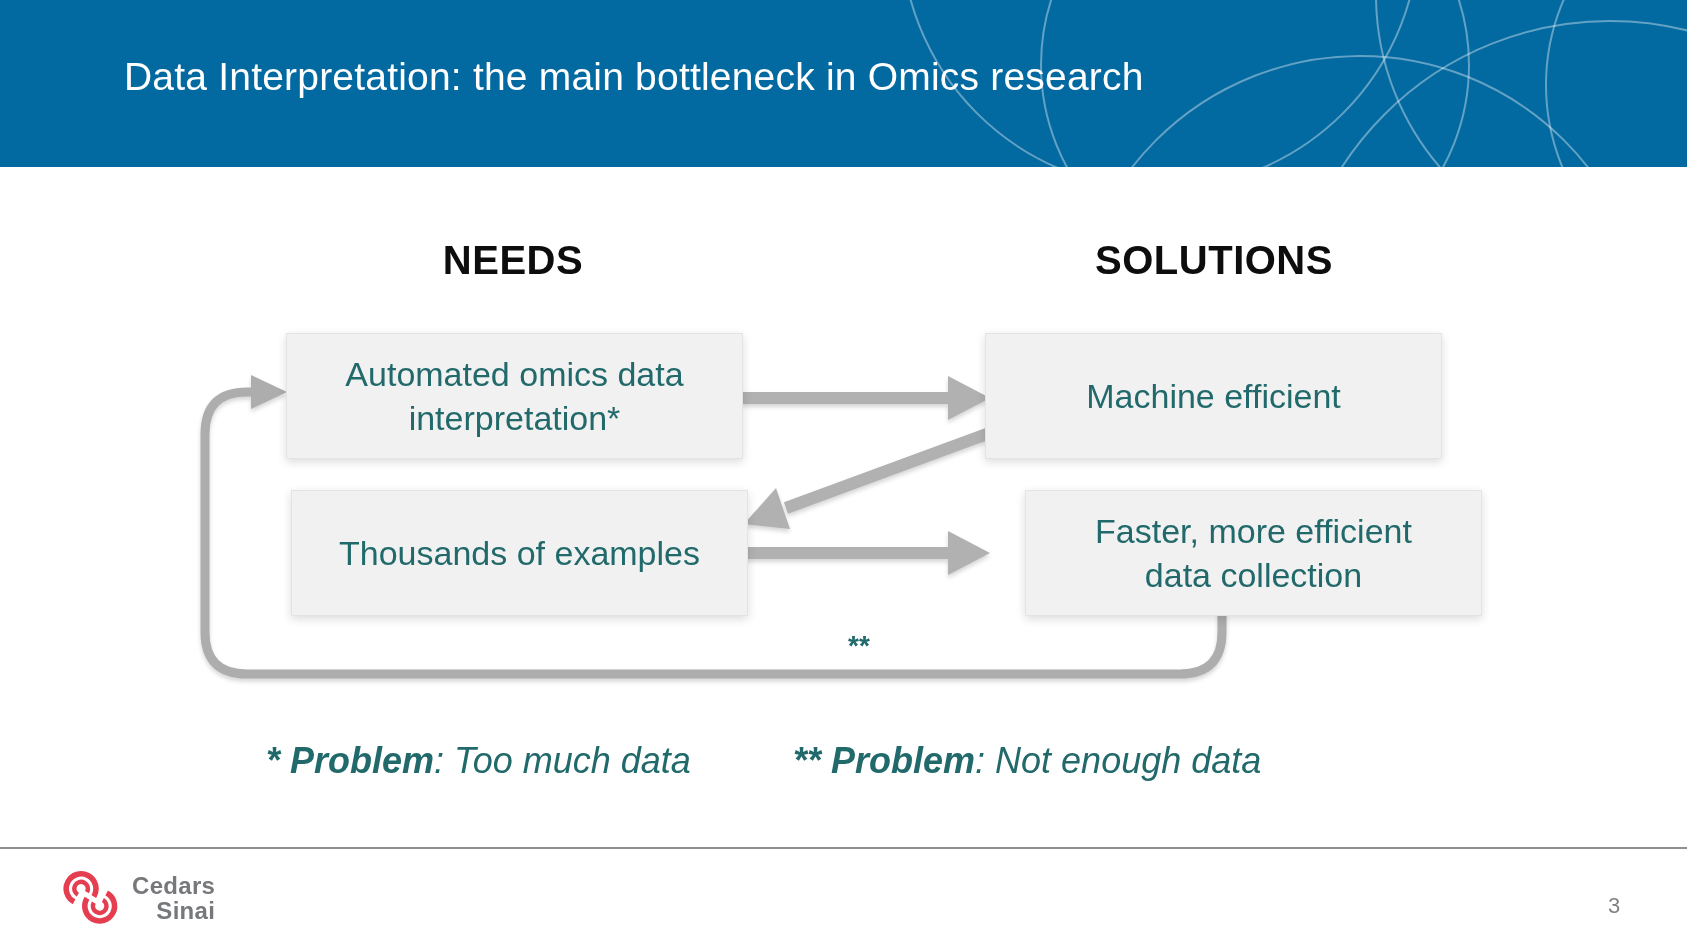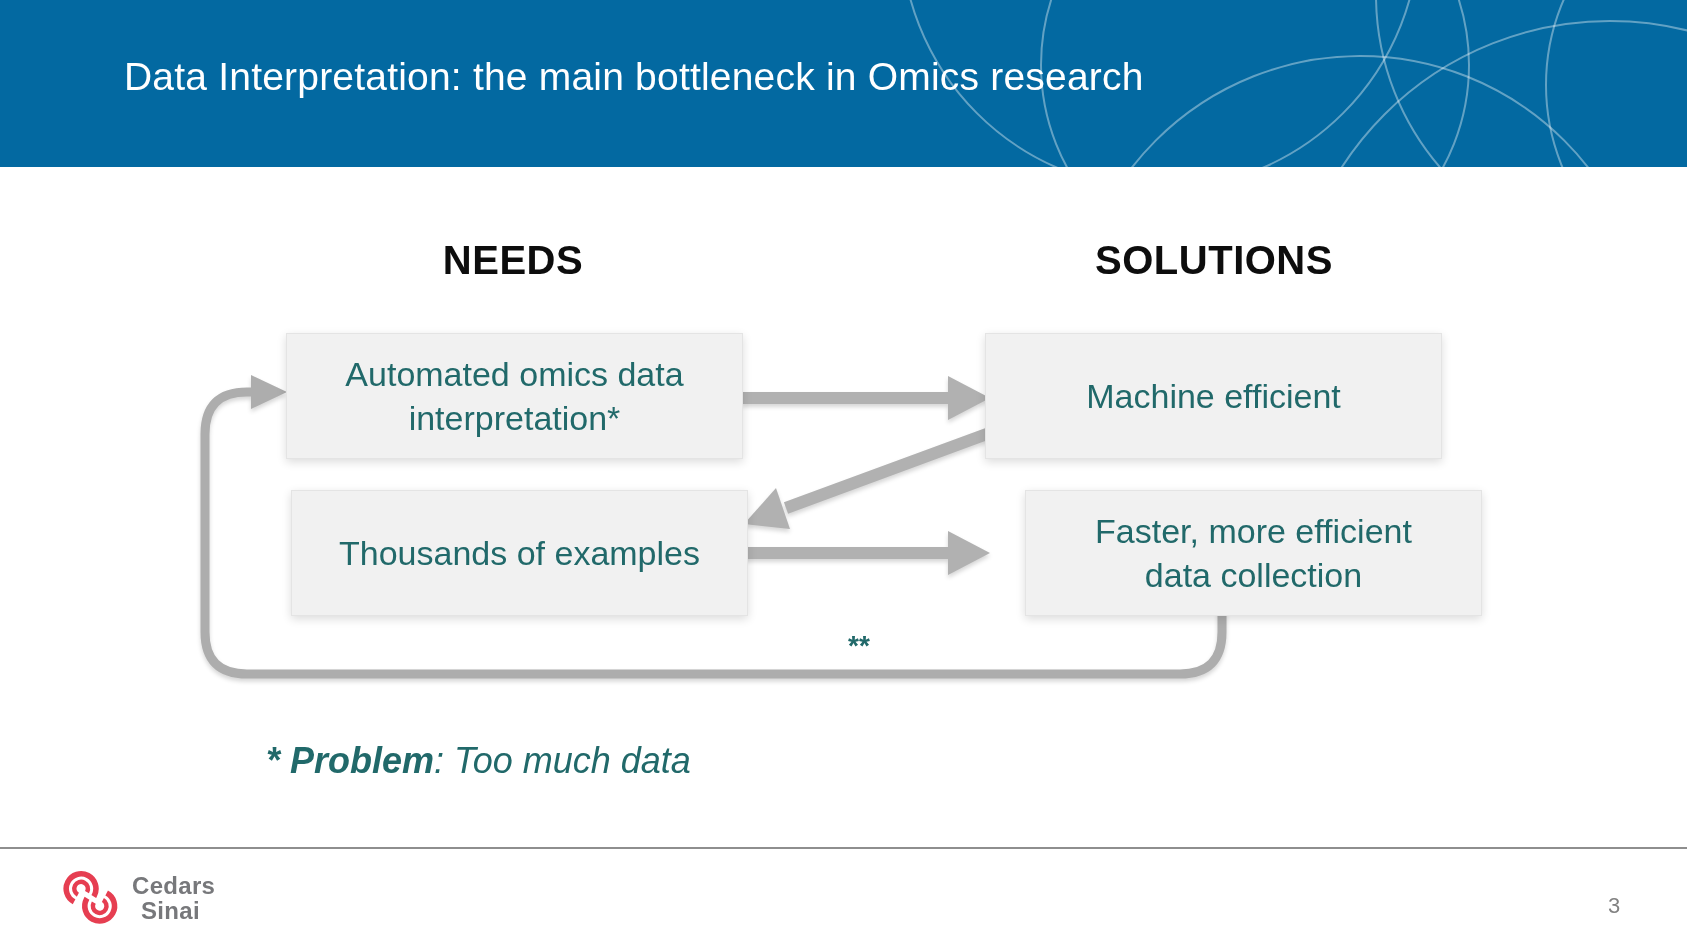--- a/index.html
+++ b/index.html
@@ -127,20 +127,21 @@
     display: flex;
     align-items: center;
     gap: 10px;
   }
   .logo-text {
     font-size: 24px;
     font-weight: 700;
     color: #77787b;
     line-height: 25px;
     letter-spacing: 0.3px;
+    text-align: right;
   }
   .logo-text .line2 { padding-left: 9px; }
   .page-number {
     position: absolute;
     left: 1608px; top: 893px;
     font-size: 22px;
     color: #828282;
   }
 </style>
 </head>
@@ -190,20 +191,23 @@
     <span>Machine efficient</span>
   </div>
   <div class="diagram-box box-sol-bot">
     <span>Faster, more efficient data collection</span>
   </div>
 
   <div class="loop-label">**</div>
 
   <div class="footnote footnote-1">
     <b>* Problem</b><span>: Too much data</span>
+  </div>
+  <div class="footnote footnote-2">
+    <b>** Problem</b><span>: Not enough data</span>
   </div>
 
   <div class="footer-divider"></div>
 
   <div class="logo">
     <svg width="62" height="56" viewBox="0 0 50 45">
       <g fill="none" stroke="#e63e51">
         <circle cx="17" cy="15" r="12" stroke-width="4.5" stroke-dasharray="57 19" transform="rotate(118 17 15)"></circle>
         <circle cx="17" cy="15" r="5.5" stroke-width="3.6" stroke-dasharray="26 9" transform="rotate(118 17 15)"></circle>
         <circle cx="32" cy="29" r="12" stroke-width="4.5" stroke-dasharray="57 19" transform="rotate(-62 32 29)"></circle>

